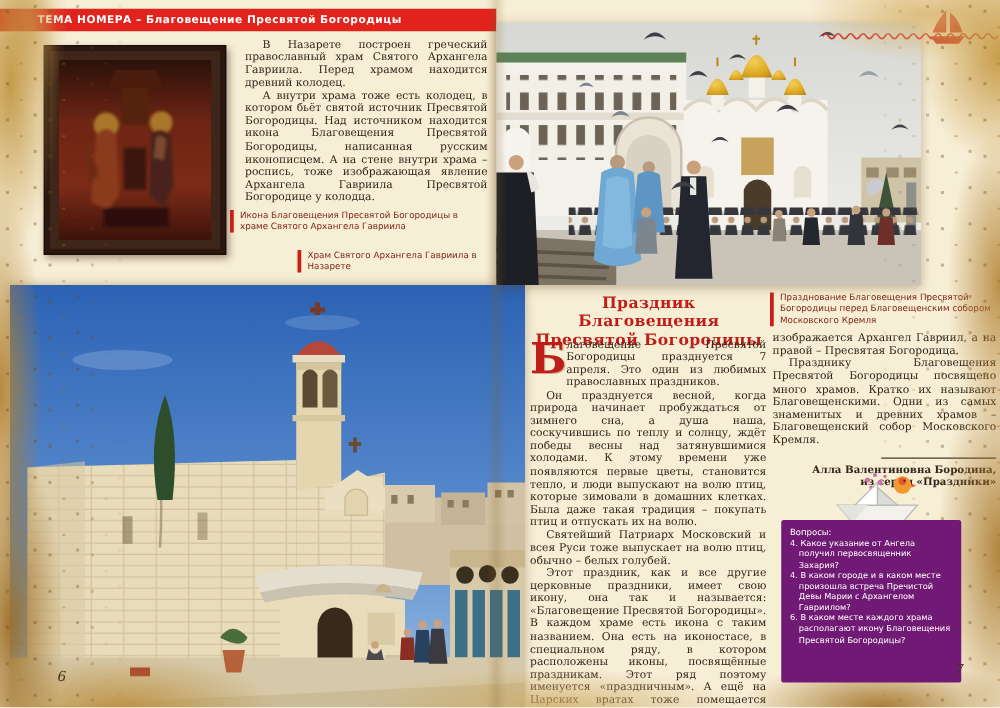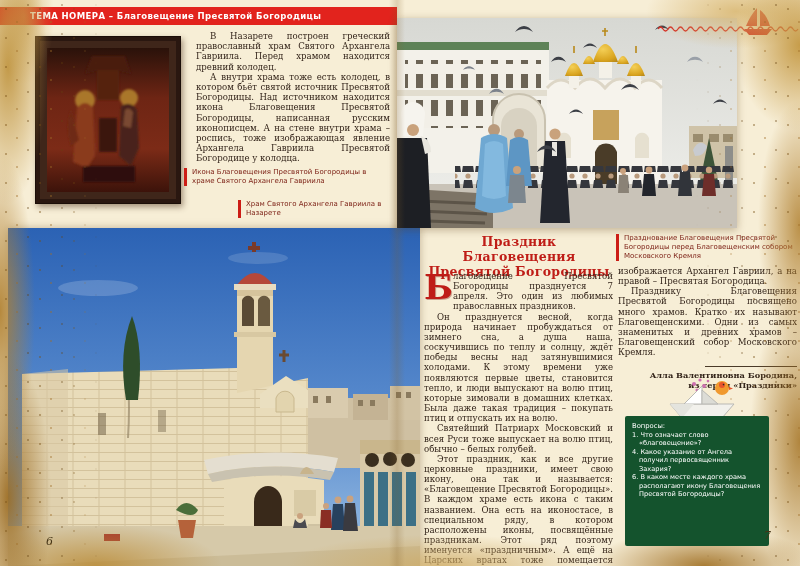--- a/index.html
+++ b/index.html
@@ -39,21 +39,21 @@
   .col p{margin:0;text-indent:13px;text-align:justify;font-size:8.6px;line-height:10.15px;color:#33241a;}
   .col1{left:424px;top:271px;width:189px;}
   .col2{left:618px;top:266px;width:179px;}
   .col1 p.lead{text-indent:0;}
   .dropcap{float:left;width:26px;color:#bf1d17;font-weight:bold;font-size:34px;line-height:30px;
     margin:1px 3px 0 0;text-shadow:1px 1px 0 rgba(120,20,10,.35);}
   .author{margin-top:9px;text-align:right;}
   .author .rule{width:92px;border-top:1px solid #4a3a28;margin:0 0 3px auto;}
   .author div.nm{font-weight:bold;font-size:8.2px;line-height:10px;color:#33241a;}
   
-  .qbox{position:absolute;left:625px;top:416px;width:144px;height:130px;background:#14532d;
+  .qbox{position:absolute;left:625px;top:416px;width:144px;height:130px;background:#701a75;
     border-radius:2px;padding:6px 6px 0 7px;box-sizing:border-box;z-index:6;
     font-family:"DejaVu Sans",sans-serif;color:#fff;}
   .qbox .qh{font-size:6.8px;line-height:8.6px;}
   .qbox p{margin:0;font-size:6.6px;line-height:8.55px;padding-left:7px;text-indent:-7px;}
   
   .pageno{position:absolute;font-style:italic;font-size:11px;color:#453517;z-index:7;}
   .pn6{left:46px;top:535px;}
   .pn7{left:764px;top:529px;}
   .boat{position:absolute;left:660px;top:376px;width:84px;height:46px;z-index:6;}
   .gutter{position:absolute;left:389px;top:0;width:16px;height:566px;z-index:5;pointer-events:none;
@@ -406,22 +406,22 @@
     <path d="M69 11 l4 1.6 l-4 1.4 Z" fill="#e8542c"></path>
     <circle cx="63.5" cy="8.6" r=".8" fill="#2a2a2a"></circle>
     <path d="M10 28 L74 28 L62 42 L22 42 Z" fill="#f2f1ec" stroke="#b9b9b4" stroke-width="1"></path>
     <path d="M24 28 L42 10 L42 28 Z" fill="#ffffff" stroke="#b9b9b4" stroke-width="1"></path>
     <path d="M42 28 L42 14 L58 28 Z" fill="#dcdcd6" stroke="#b9b9b4" stroke-width="1"></path>
     <path d="M10 28 L22 42 L34 28 Z" fill="#e4e4de"></path>
   </svg>
 
   <div class="qbox">
     <p class="qh">Вопросы:</p>
-    <p>1. Что означает слово «благовещение»?</p>
     <p>4. Какое указание от Ангела получил первосвященник Захария?</p>
+    <p>4. В каком городе и в каком месте произошла встреча Пречистой Девы Марии с Архангелом Гавриилом?</p>
     <p>6. В каком месте каждого храма располагают икону Благовещения Пресвятой Богородицы?</p>
 
   </div>
 
   <div class="pageno pn6">6</div>
   <div class="pageno pn7">7</div>
 
   <div class="gutter"></div>
   <div class="parchment"></div>
   <div class="speckle"></div>

